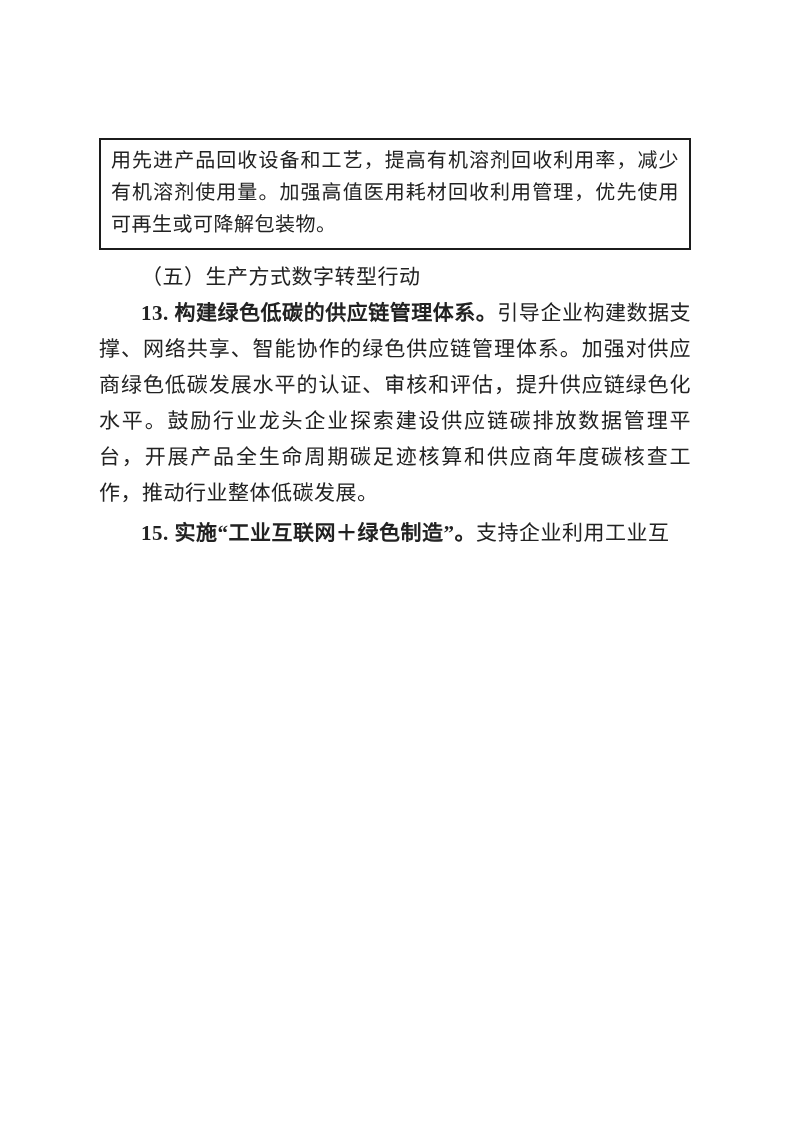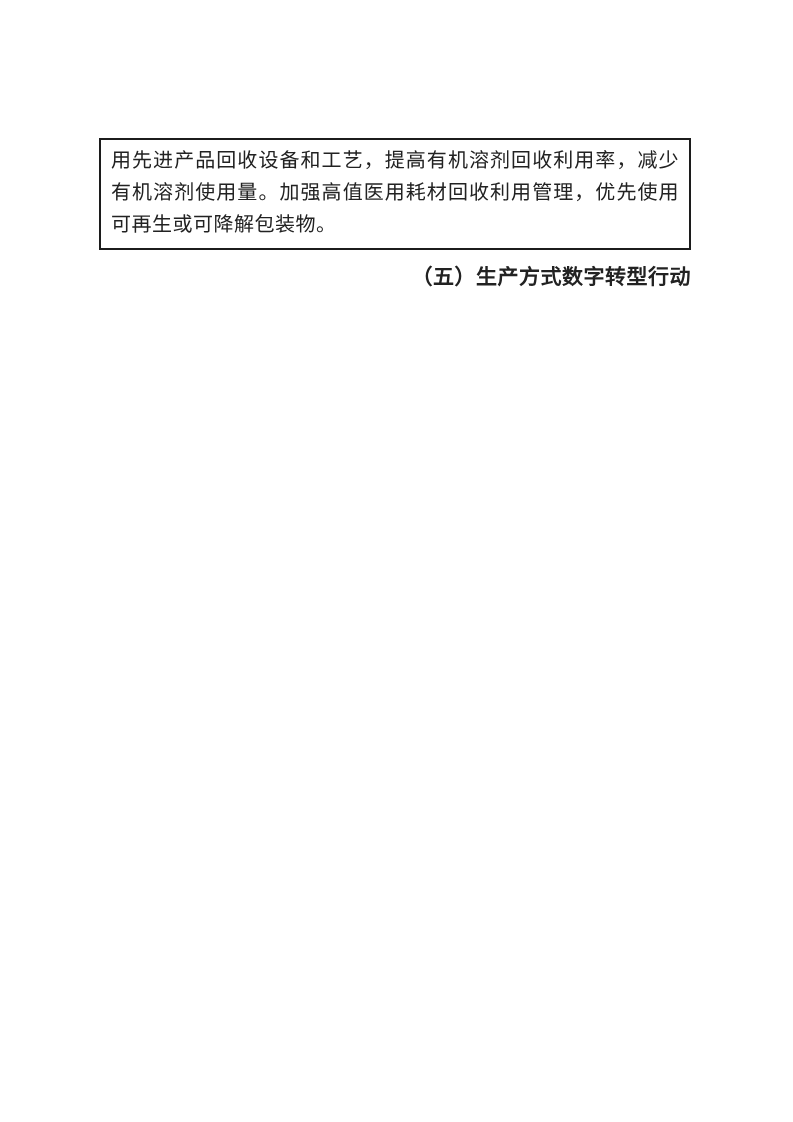--- a/index.html
+++ b/index.html
@@ -41,24 +41,24 @@
     text-indent: 0;
   }
   .body-text p {
     margin: 0;
     font-size: 21px;
     line-height: 36px;
     text-align: justify;
     letter-spacing: 0.5px;
   }
   p.section-heading {
-    font-weight: bold;
+    font-weight: normal;
     text-indent: 2em;
     margin-top: 9px !important;
-    text-align: right;
+    text-align: left;
   }
   .lead {
     font-weight: bold;
   }
   p.item-15 {
     margin-top: 4px !important;
   }
 </style>
 </head>
 <body>
@@ -66,18 +66,20 @@
 <div class="page">
   <div class="content">
 
     <div class="callout-box">
       <p class="continuation">用先进产品回收设备和工艺，提高有机溶剂回收利用率，减少有机溶剂使用量。加强高值医用耗材回收利用管理，优先使用可再生或可降解包装物。</p>
     </div>
 
     <div class="body-text">
       <p class="section-heading">（五）生产方式数字转型行动</p>
 
+      <p class="indented item-13"><span class="lead">13. 构建绿色低碳的供应链管理体系。</span><span>引导企业构建数据支撑、网络共享、智能协作的绿色供应链管理体系。加强对供应商绿色低碳发展水平的认证、审核和评估，提升供应链绿色化水平。鼓励行业龙头企业探索建设供应链碳排放数据管理平台，开展产品全生命周期碳足迹核算和供应商年度碳核查工作，推动行业整体低碳发展。</span></p>
 
 
+      <p class="indented item-15"><span class="lead">15. 实施“工业互联网＋绿色制造”。</span><span>支持企业利用工业互</span></p>
     </div>
 
   </div>
 </div>
 
 </body></html>

